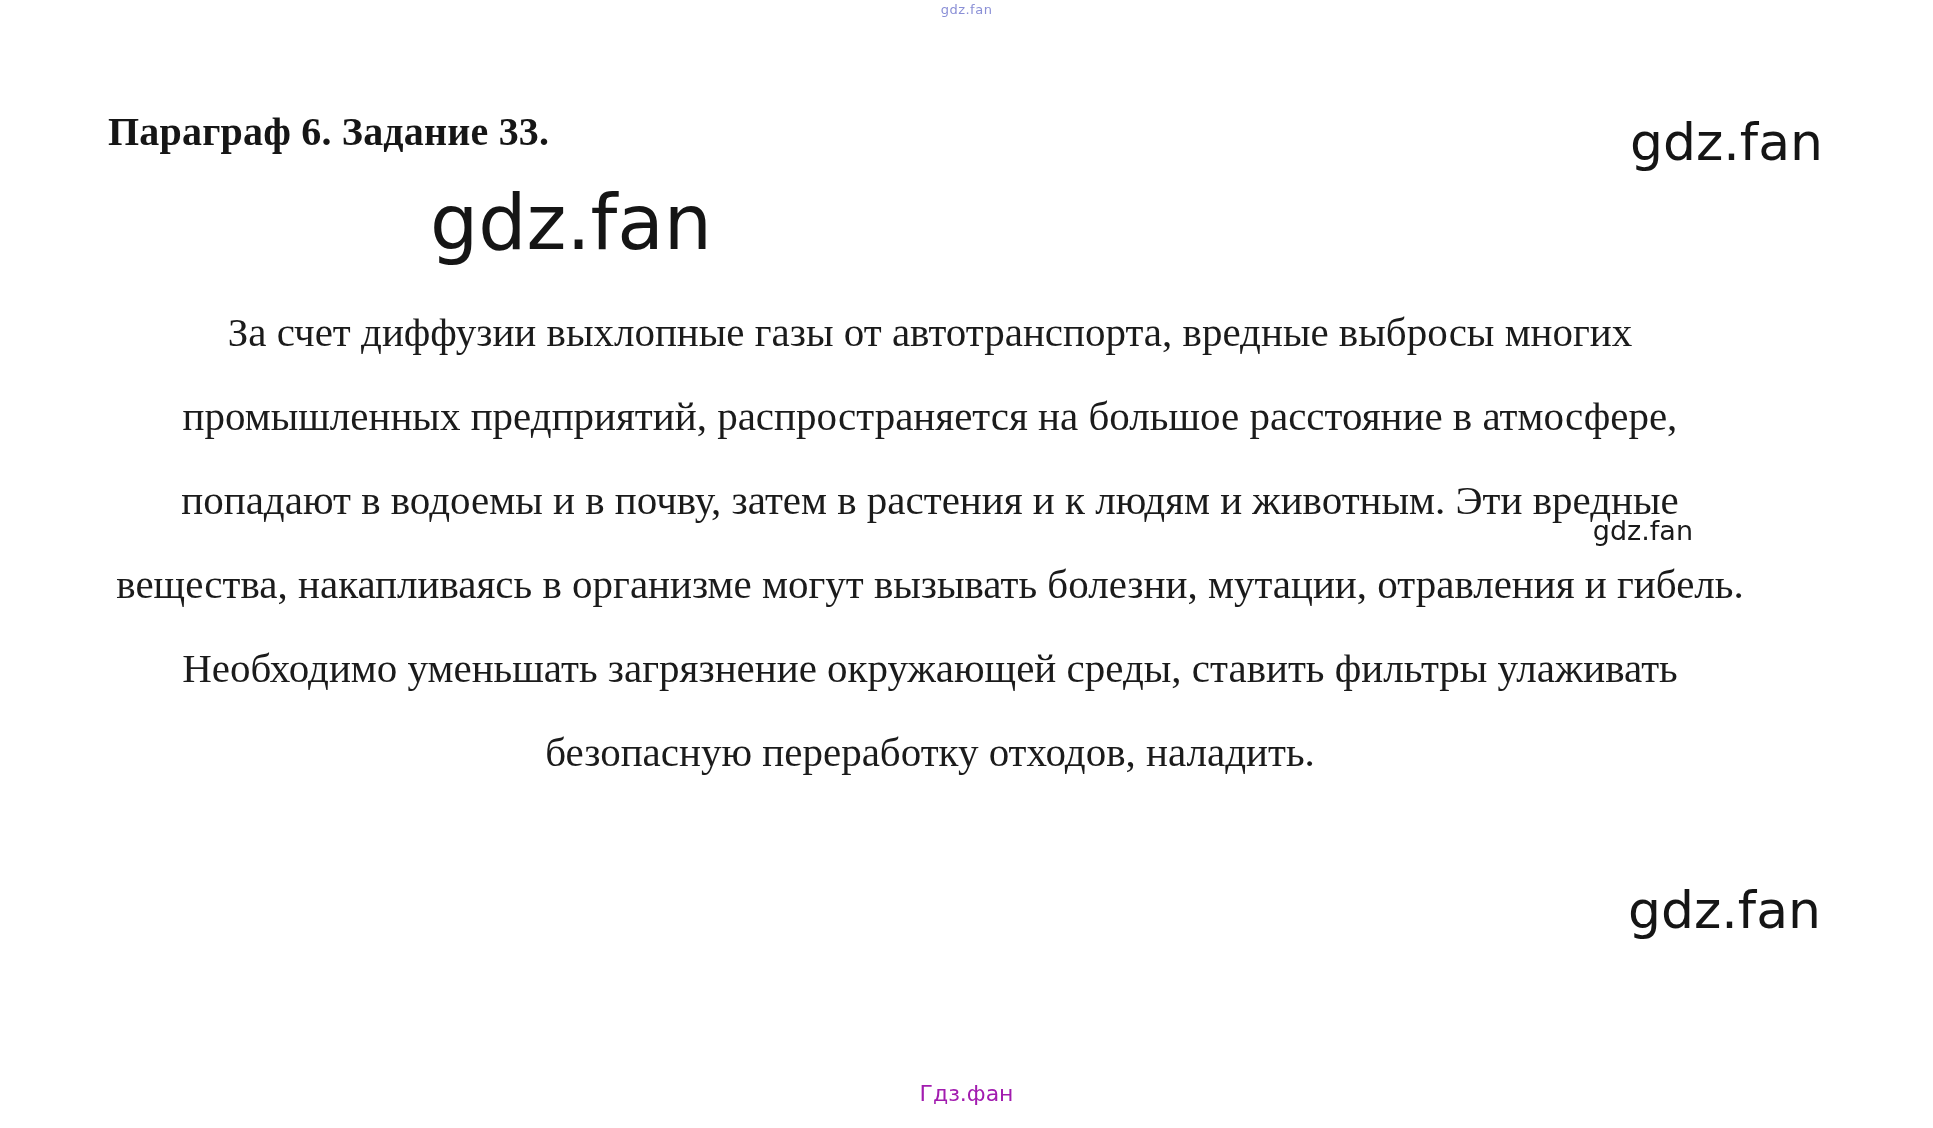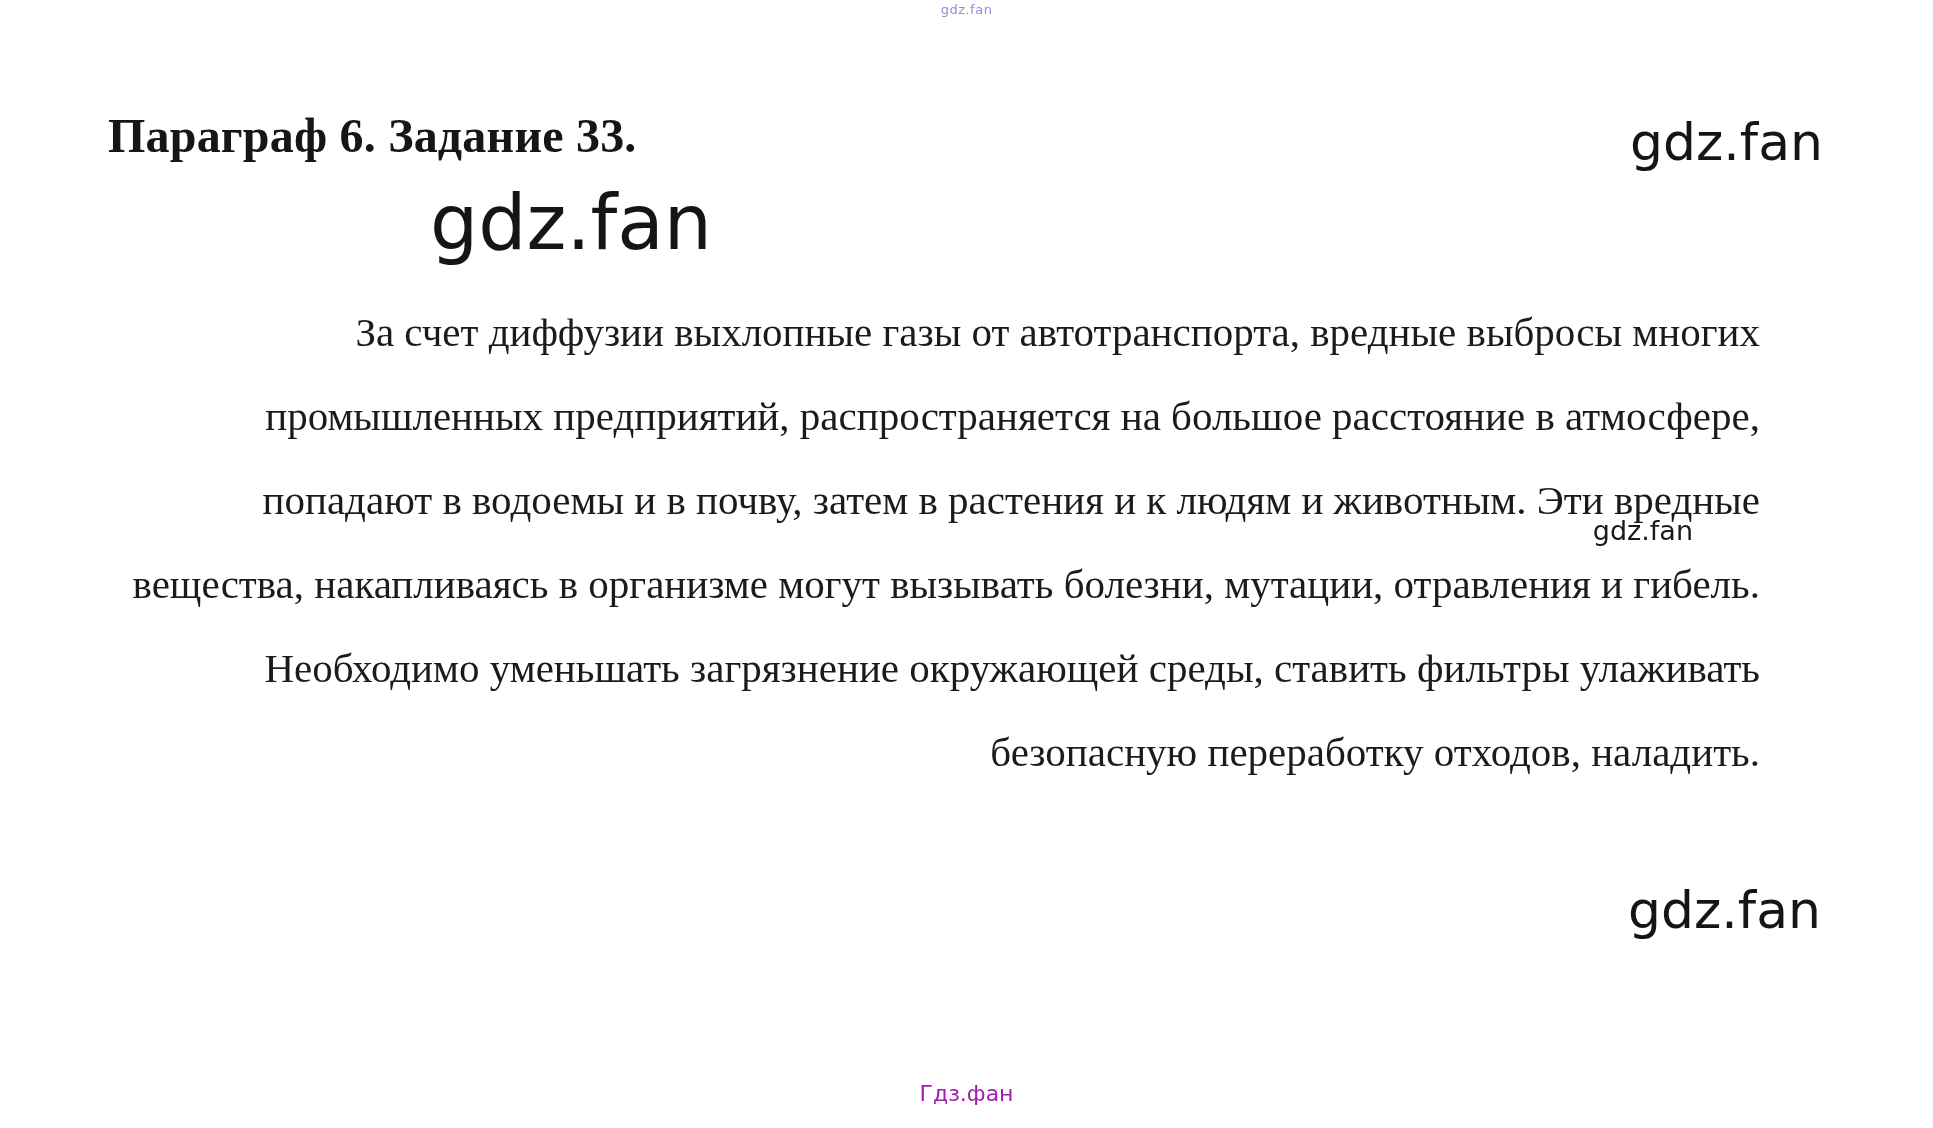--- a/index.html
+++ b/index.html
@@ -35,21 +35,21 @@
     white-space: nowrap;
   }
 
   
   .heading {
     position: absolute;
     top: 108px;
     left: 108px;
     font-family: "Liberation Serif", serif;
     font-weight: bold;
-    font-size: 48px;
+    font-size: 40px;
     letter-spacing: 0.2px;
     color: #161616;
     white-space: nowrap;
   }
 
   
   .wm-big-center {
     position: absolute;
     top: 178px;
     left: 430px;
@@ -95,21 +95,21 @@
   
   .body-text {
     position: absolute;
     top: 290px;
     left: 100px;
     width: 1660px;
     font-family: "Liberation Serif", serif;
     font-size: 41px;
     line-height: 84px;
     color: #1b1b1b;
-    text-align: right;
+    text-align: center;
     white-space: pre-wrap;
   }
 
   
   .footer {
     position: absolute;
     bottom: 22px;
     left: 50%;
     transform: translateX(-50%);
     font-family: "DejaVu Sans", sans-serif;

